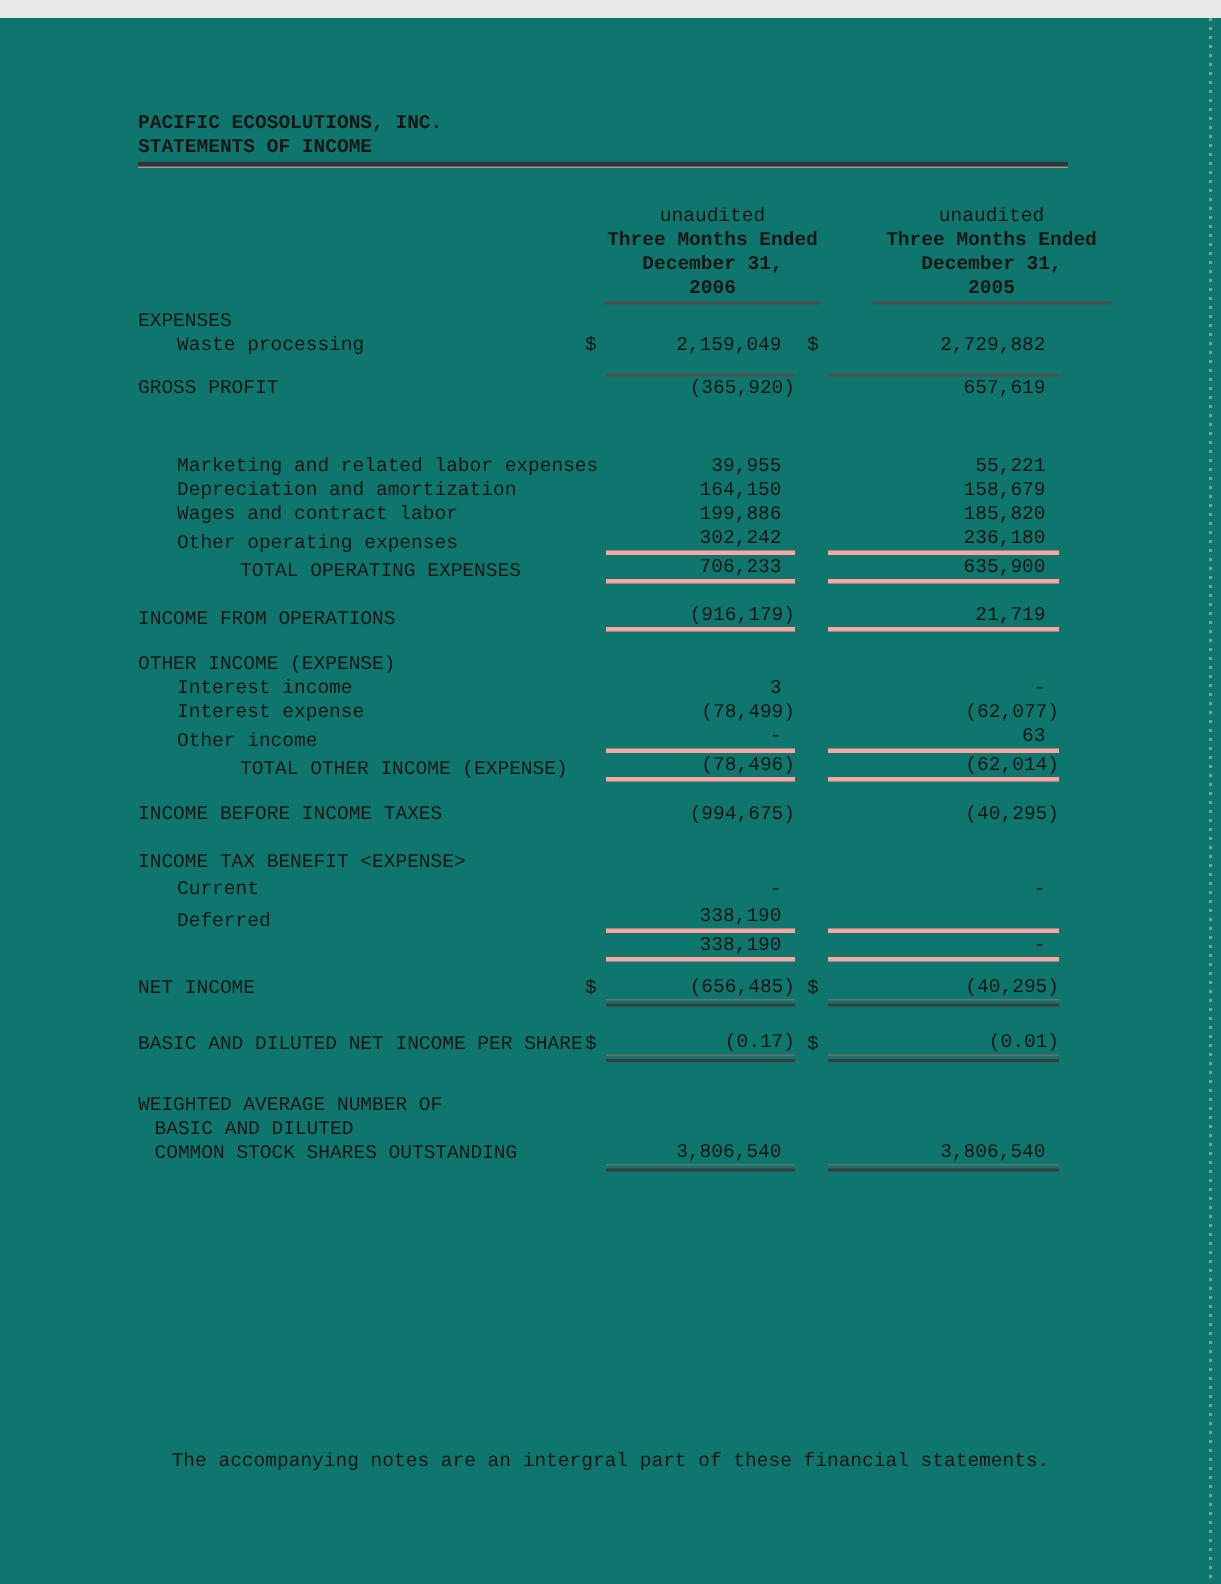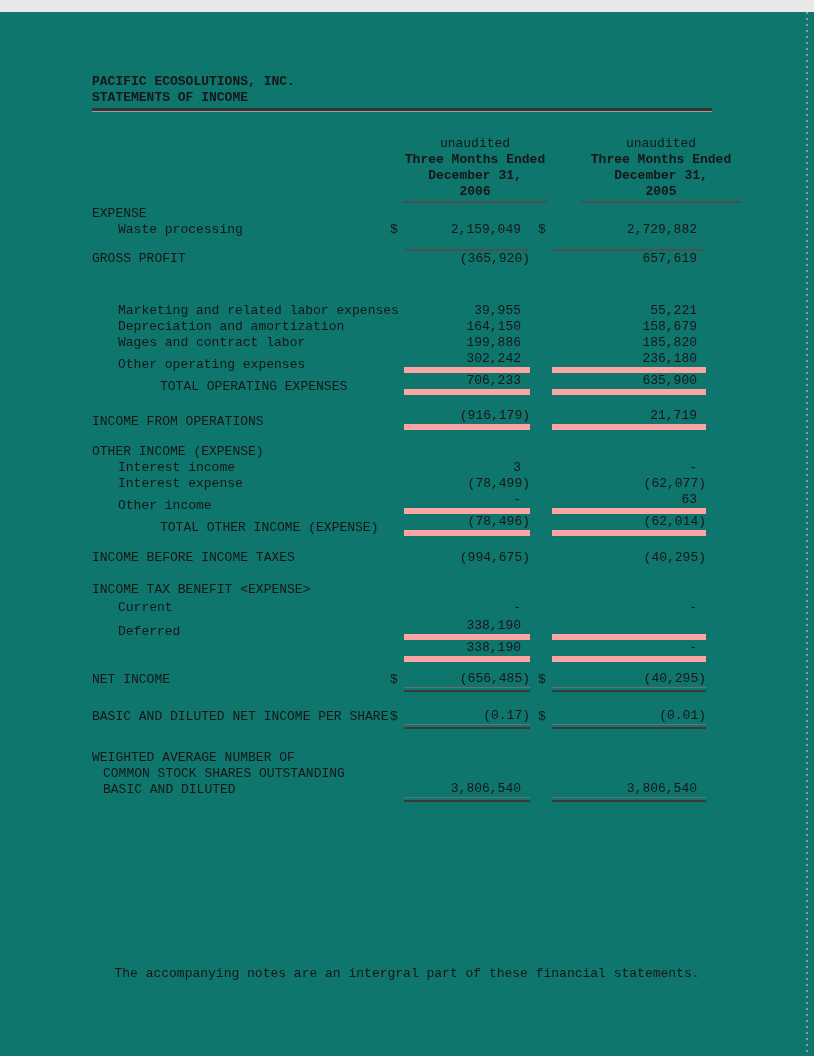--- a/index.html
+++ b/index.html
@@ -34,21 +34,21 @@
     grid-template-columns:298px 14px 126px 8px 14px 154px;
     line-height:16px; min-height:16px; align-items:end;
   }
   .lbl { white-space:nowrap; }
   .ind1 .lbl { padding-left:26px; }
   .ind2 .lbl { padding-left:68px; }
   .cur { text-align:left; }
   .val { text-align:right; position:relative; min-height:16px; }
   .val.pad { padding-right:9px; }
   .ra .val { border-top:2px solid #4f4f4f; }
-  .rb .val { border-bottom:6px solid #fca5a5; }
+  .rb .val { border-bottom:3px solid #fca5a5; }
   .dbl .val { border-bottom:1px solid #6e6e6e; }
   .dbl .val::after {
     content:""; position:absolute; left:0; right:0; bottom:-5px; height:2px; background:#3a3a3a;
   }
   .mt2{margin-top:2px}.mt9{margin-top:9px}.mt11{margin-top:11px}.mt13{margin-top:13px}
   .mt14{margin-top:14px}.mt16{margin-top:16px}.mt20{margin-top:20px}.mt25{margin-top:25px}.mt3{margin-top:3px}
   .multiline .lbl div { line-height:16px; }
   .multiline .lbl .sub { padding-left:11px; }
   .footer {
     position:absolute; top:954px; left:0; width:100%;
@@ -78,21 +78,21 @@
       <div></div>
       <div class="ch">
         <div>unaudited</div>
         <div class="b">Three Months Ended</div>
         <div class="b">December 31,</div>
         <div class="b">2005</div>
       </div>
     </div>
 
     <div class="row mt3">
-      <div class="lbl">EXPENSE</div>
+      <div class="lbl">EXPENSES</div>
       <div class="cur"></div>
         <div class="val"></div>
       <div></div>
       <div class="cur"></div>
         <div class="val"></div>
     </div>
 
     <div class="row ind1">
       <div class="lbl">Waste processing</div>
       <div class="cur">$</div>
@@ -278,22 +278,22 @@
       <div class="cur">$</div>
       <div class="val">(0.17)</div>
       <div></div>
       <div class="cur">$</div>
       <div class="val">(0.01)</div>
     </div>
 
     <div class="row dbl multiline mt25">
       <div class="lbl">
         <div>WEIGHTED AVERAGE NUMBER OF</div>
+        <div class="sub">BASIC AND DILUTED</div>
         <div class="sub">COMMON STOCK SHARES OUTSTANDING</div>
-        <div class="sub">BASIC AND DILUTED</div>
       </div>
       <div class="cur"></div>
       <div class="val pad">3,806,540</div>
       <div></div>
       <div class="cur"></div>
       <div class="val pad">3,806,540</div>
     </div>
 
   </div>
 

